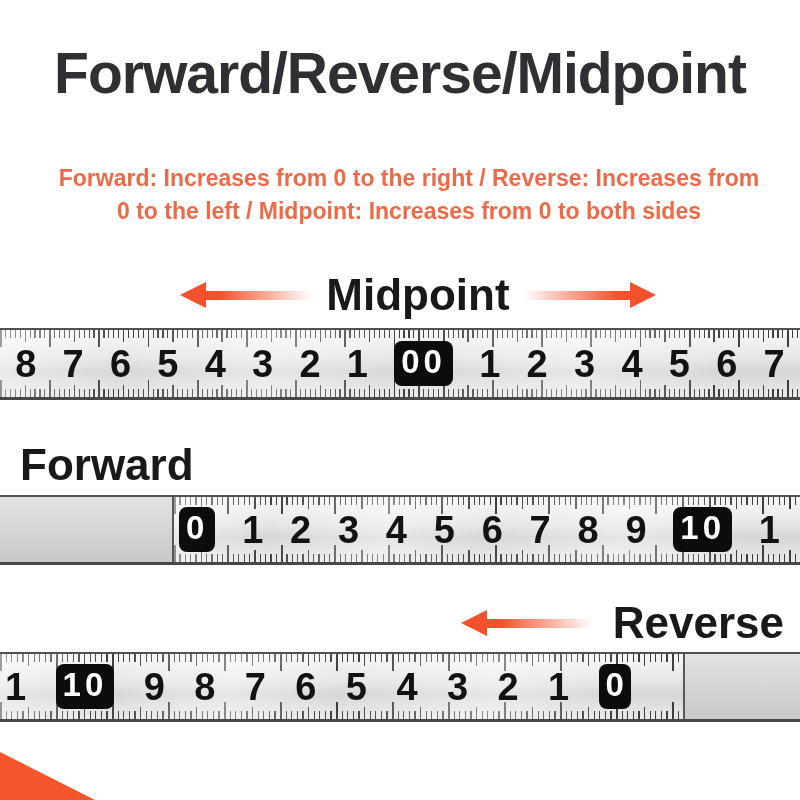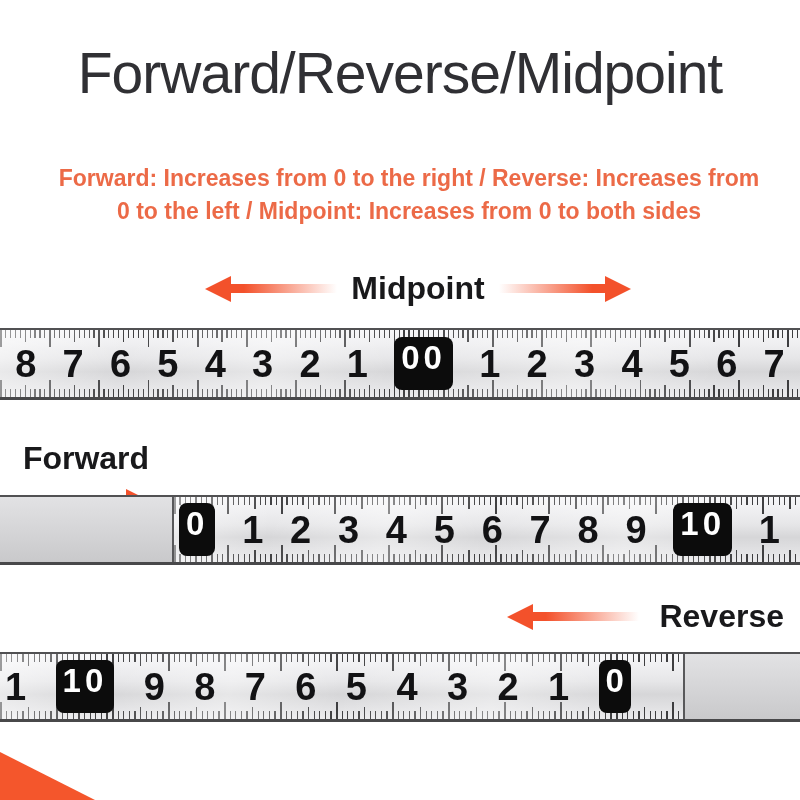--- a/index.html
+++ b/index.html
@@ -4,29 +4,29 @@
 <style>
   html,body{margin:0;padding:0;background:#fff;}
   #stage{
     position:relative;width:800px;height:800px;background:#ffffff;
     overflow:hidden;font-family:"Liberation Sans",sans-serif;
     --orange:#f3512b;--tick:#3e3e40;
   }
   
   .title{
     position:absolute;top:40px;left:0;width:800px;text-align:center;
-    font-size:57px;font-weight:400;letter-spacing:-1px;color:#303034;
+    font-size:57px;font-weight:700;letter-spacing:-1px;color:#303034;
   }
   .subtitle{
     position:absolute;top:162px;left:0;width:800px;text-align:center;
     font-size:23px;font-weight:700;line-height:1.45;color:#ec6a47;margin-left:9px;
   }
   
   .label-row{position:absolute;display:flex;align-items:center;}
-  .sec-label{font-size:32px;font-weight:700;color:#19191b;white-space:nowrap;}
+  .sec-label{font-size:44px;font-weight:700;color:#19191b;white-space:nowrap;}
   .row-midpoint{top:270px;left:0;width:800px;justify-content:center;gap:14px;transform:translateX(18px);}
   .row-forward{top:440px;left:20px;gap:12px;flex-direction:column;}
   .row-reverse{top:598px;right:16px;gap:20px;justify-content:center;}
   .arr{display:flex;align-items:center;width:132px;}
   .arr .shaft{flex:1;height:9px;}
   .arr .head{width:0;height:0;border-top:13px solid transparent;border-bottom:13px solid transparent;}
   .arr-right .head{border-left:26px solid var(--orange);}
   .arr-right .shaft{background:linear-gradient(to right,rgba(243,81,43,0),var(--orange) 88%);}
   .arr-left .head{border-right:26px solid var(--orange);}
   .arr-left .shaft{background:linear-gradient(to left,rgba(243,81,43,0),var(--orange) 88%);}
@@ -66,21 +66,21 @@
   .t-l{height:17px;background:repeating-linear-gradient(90deg,var(--tick) 0 1.7px,transparent 1.7px var(--pl));}
   .num-row{
     position:absolute;inset:0;display:flex;align-items:center;z-index:3;
   }
   .ruler-midpoint .num-row{justify-content:space-around;padding:0 2px;}
   .ruler-forward .num-row{justify-content:space-between;padding:0 20px 0 5px;}
   .ruler-reverse .num-row{justify-content:space-between;padding:0 52px 0 5px;}
   .num{font-size:38px;font-weight:700;color:#121214;line-height:1;}
   .num.boxed{
     background:#0c0c0c;color:#ffffff;border-radius:8px;
-    font-size:33px;padding:4px 7px 16px;letter-spacing:4px;
+    font-size:33px;padding:4px 7px 8px;letter-spacing:4px;
   }
   .num.boxed:last-child{letter-spacing:0;}
   
   .corner-tri{
     position:absolute;left:0;bottom:0;width:0;height:0;
     border-bottom:48px solid #f4562c;border-right:95px solid transparent;
   }
 </style>
 </head>
 <body>

